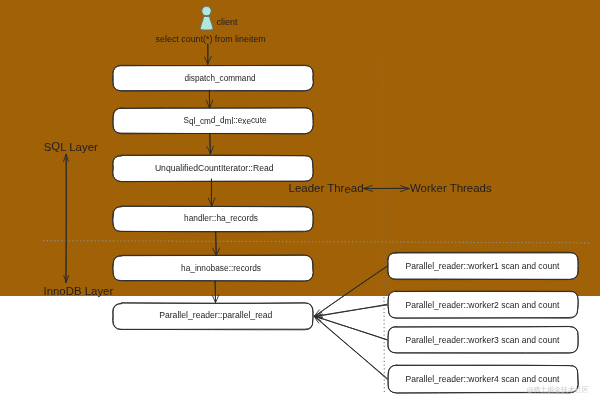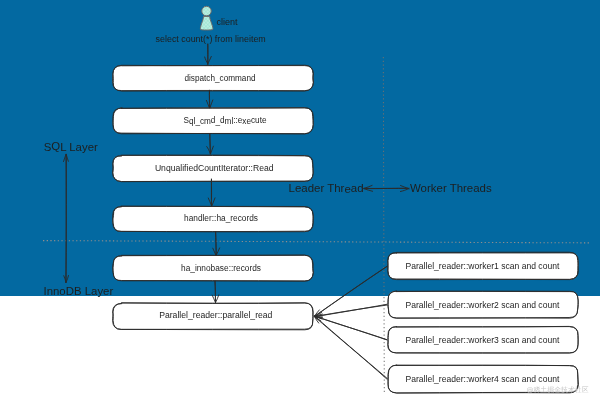--- a/index.html
+++ b/index.html
@@ -1,18 +1,18 @@
 <!DOCTYPE html>
 <html><head>
 <meta charset="utf-8">
 <title>MySQL parallel count flow</title>
 <style>
   html,body { margin:0; padding:0; background:#ffffff; }
   body { width:600px; height:400px; overflow:hidden; font-family:"Liberation Sans", sans-serif; }
-  #canvas { position:relative; width:600px; height:296px; background:#0369a1; }
+  #canvas { position:relative; width:600px; height:296px; background:#a16207; }
   svg { display:block; }
   .st { fill:none; stroke:#2b2b2b; stroke-width:0.92; stroke-linecap:round; stroke-linejoin:round; }
   .boxfill { fill:#ffffff; stroke:none; }
   .client-fill { fill:#baeee1; stroke:none; }
   .client-hatch { fill:url(#hatch); stroke:none; }
   .client-stroke { fill:none; stroke:#6b6b6b; stroke-width:1.0; stroke-linejoin:round; }
   .dot-h { stroke:#8e8e8e; stroke-width:1.05; stroke-dasharray:1.3 2.38; stroke-linecap:butt; }
   .dot-v { stroke:#707070; stroke-width:1.0; stroke-dasharray:1.25 2.5; stroke-linecap:butt; }
   .hw { font-family:"Liberation Sans", sans-serif; fill:#1e1e1e; will-change:transform; }
   .bx { font-size:7.4px; }

